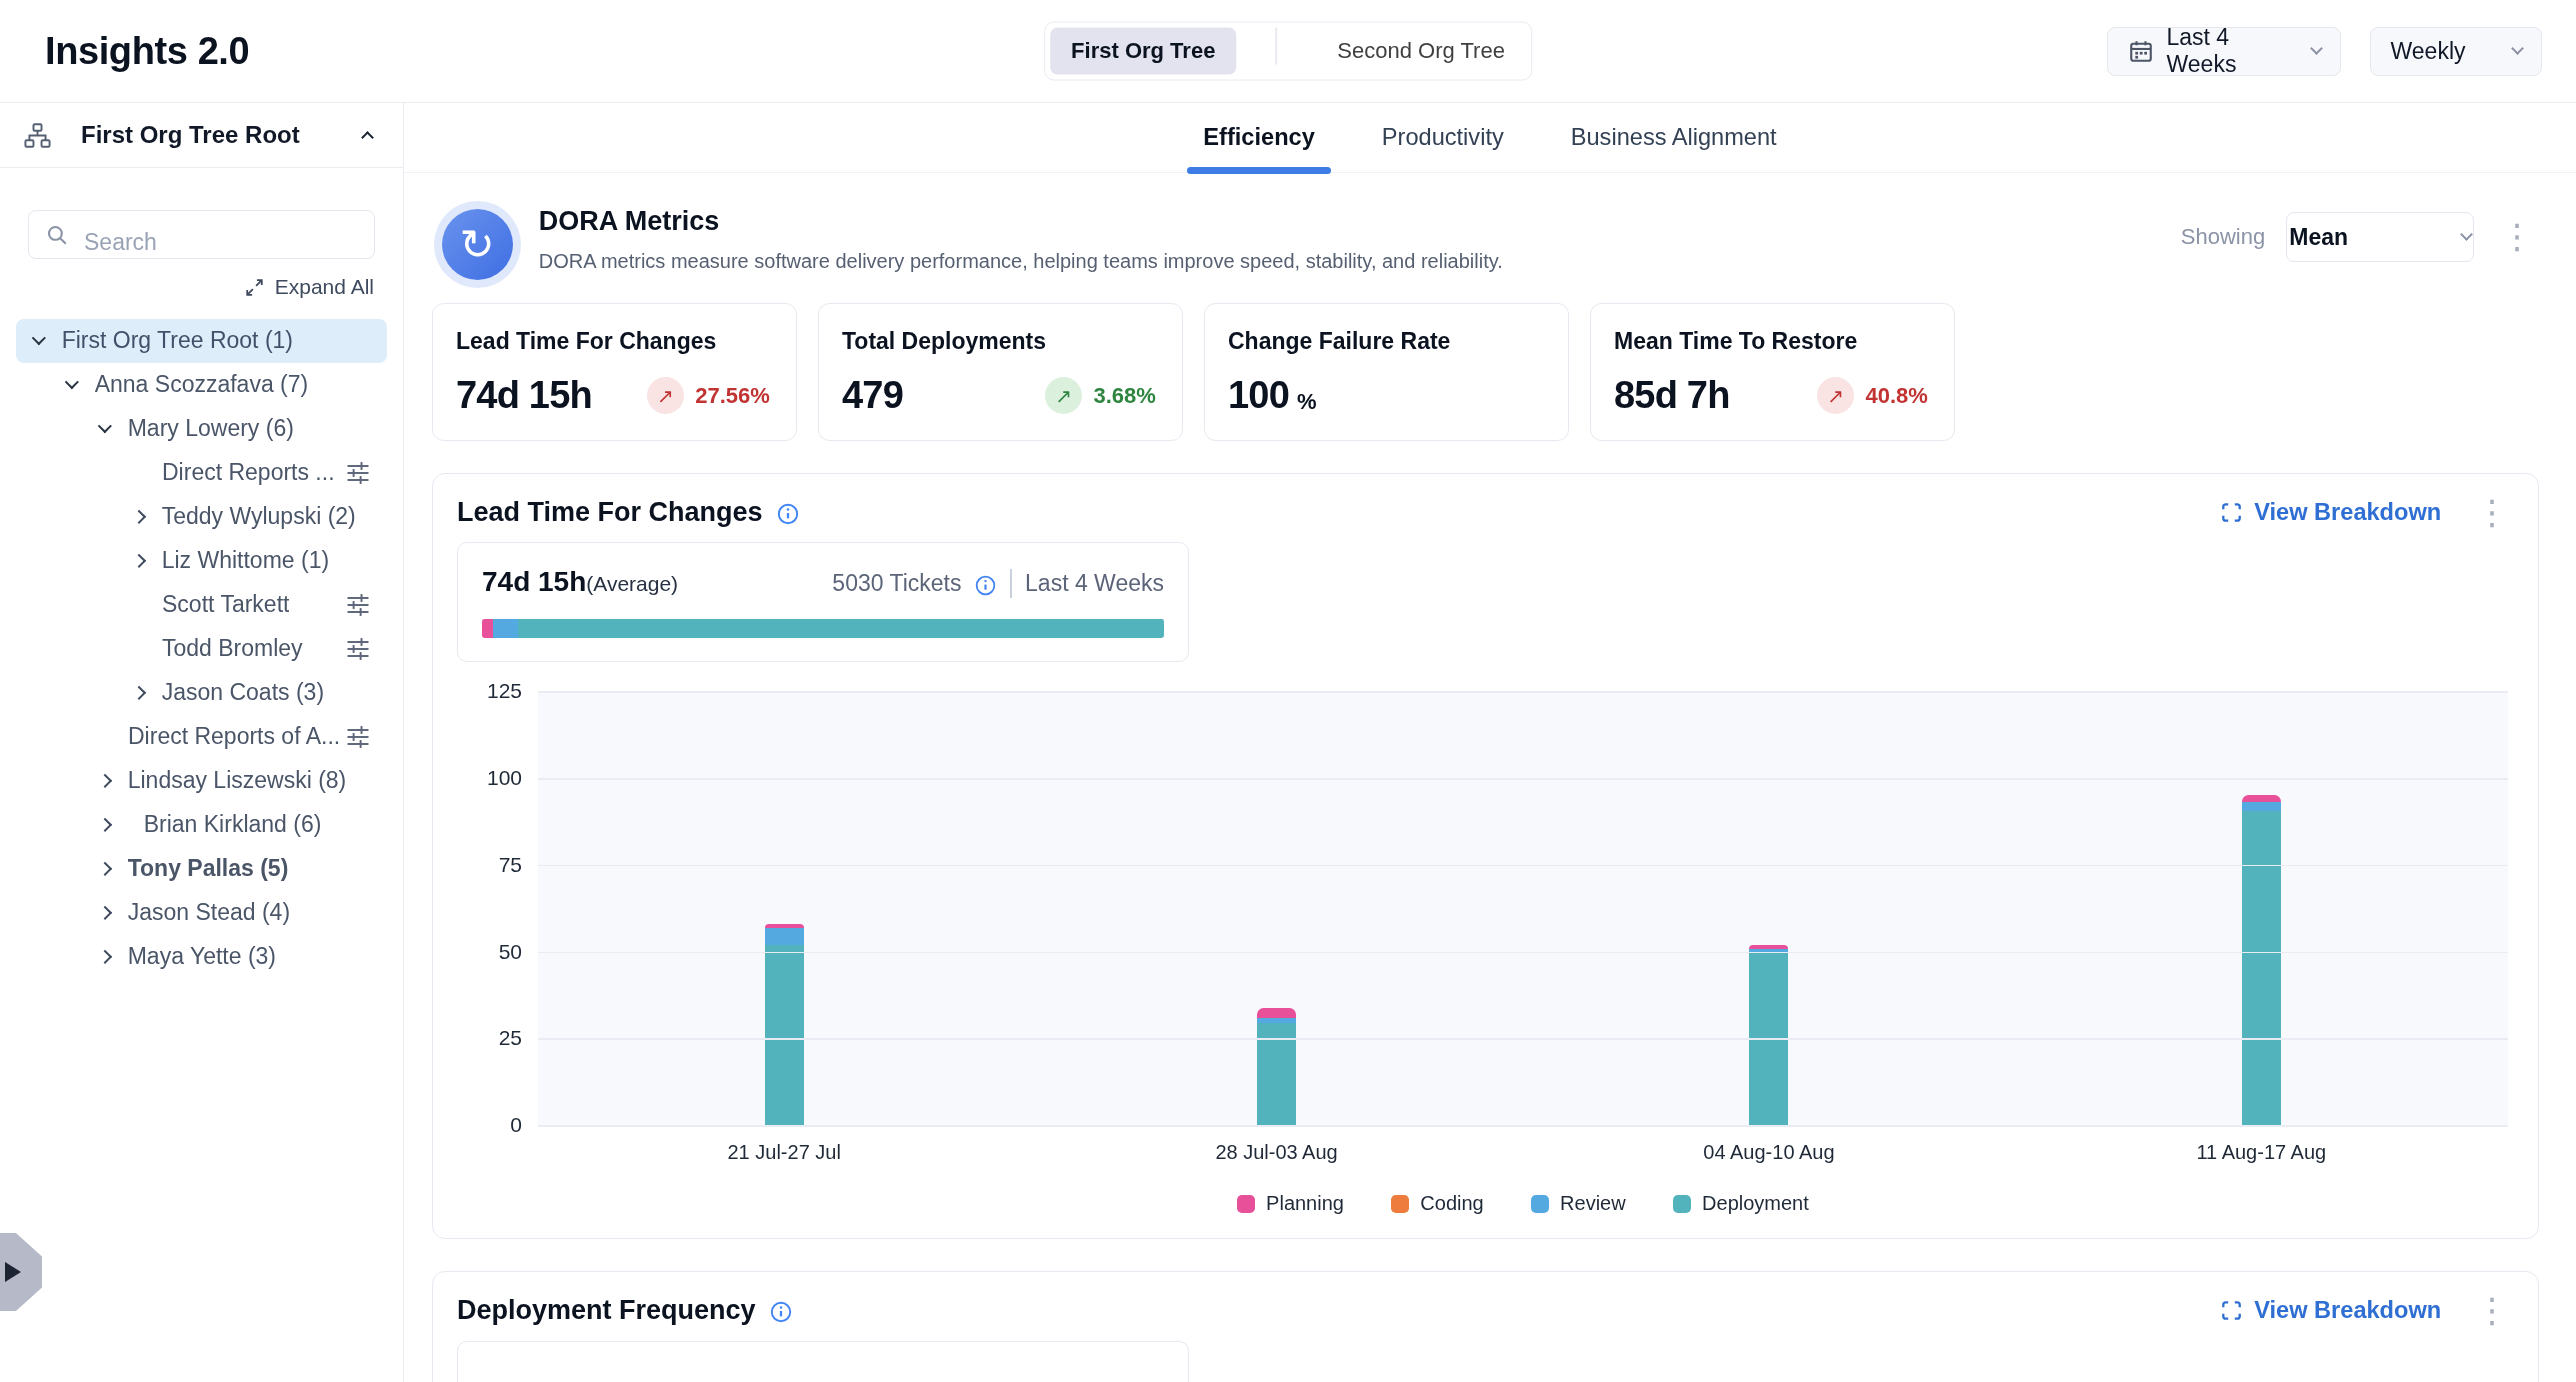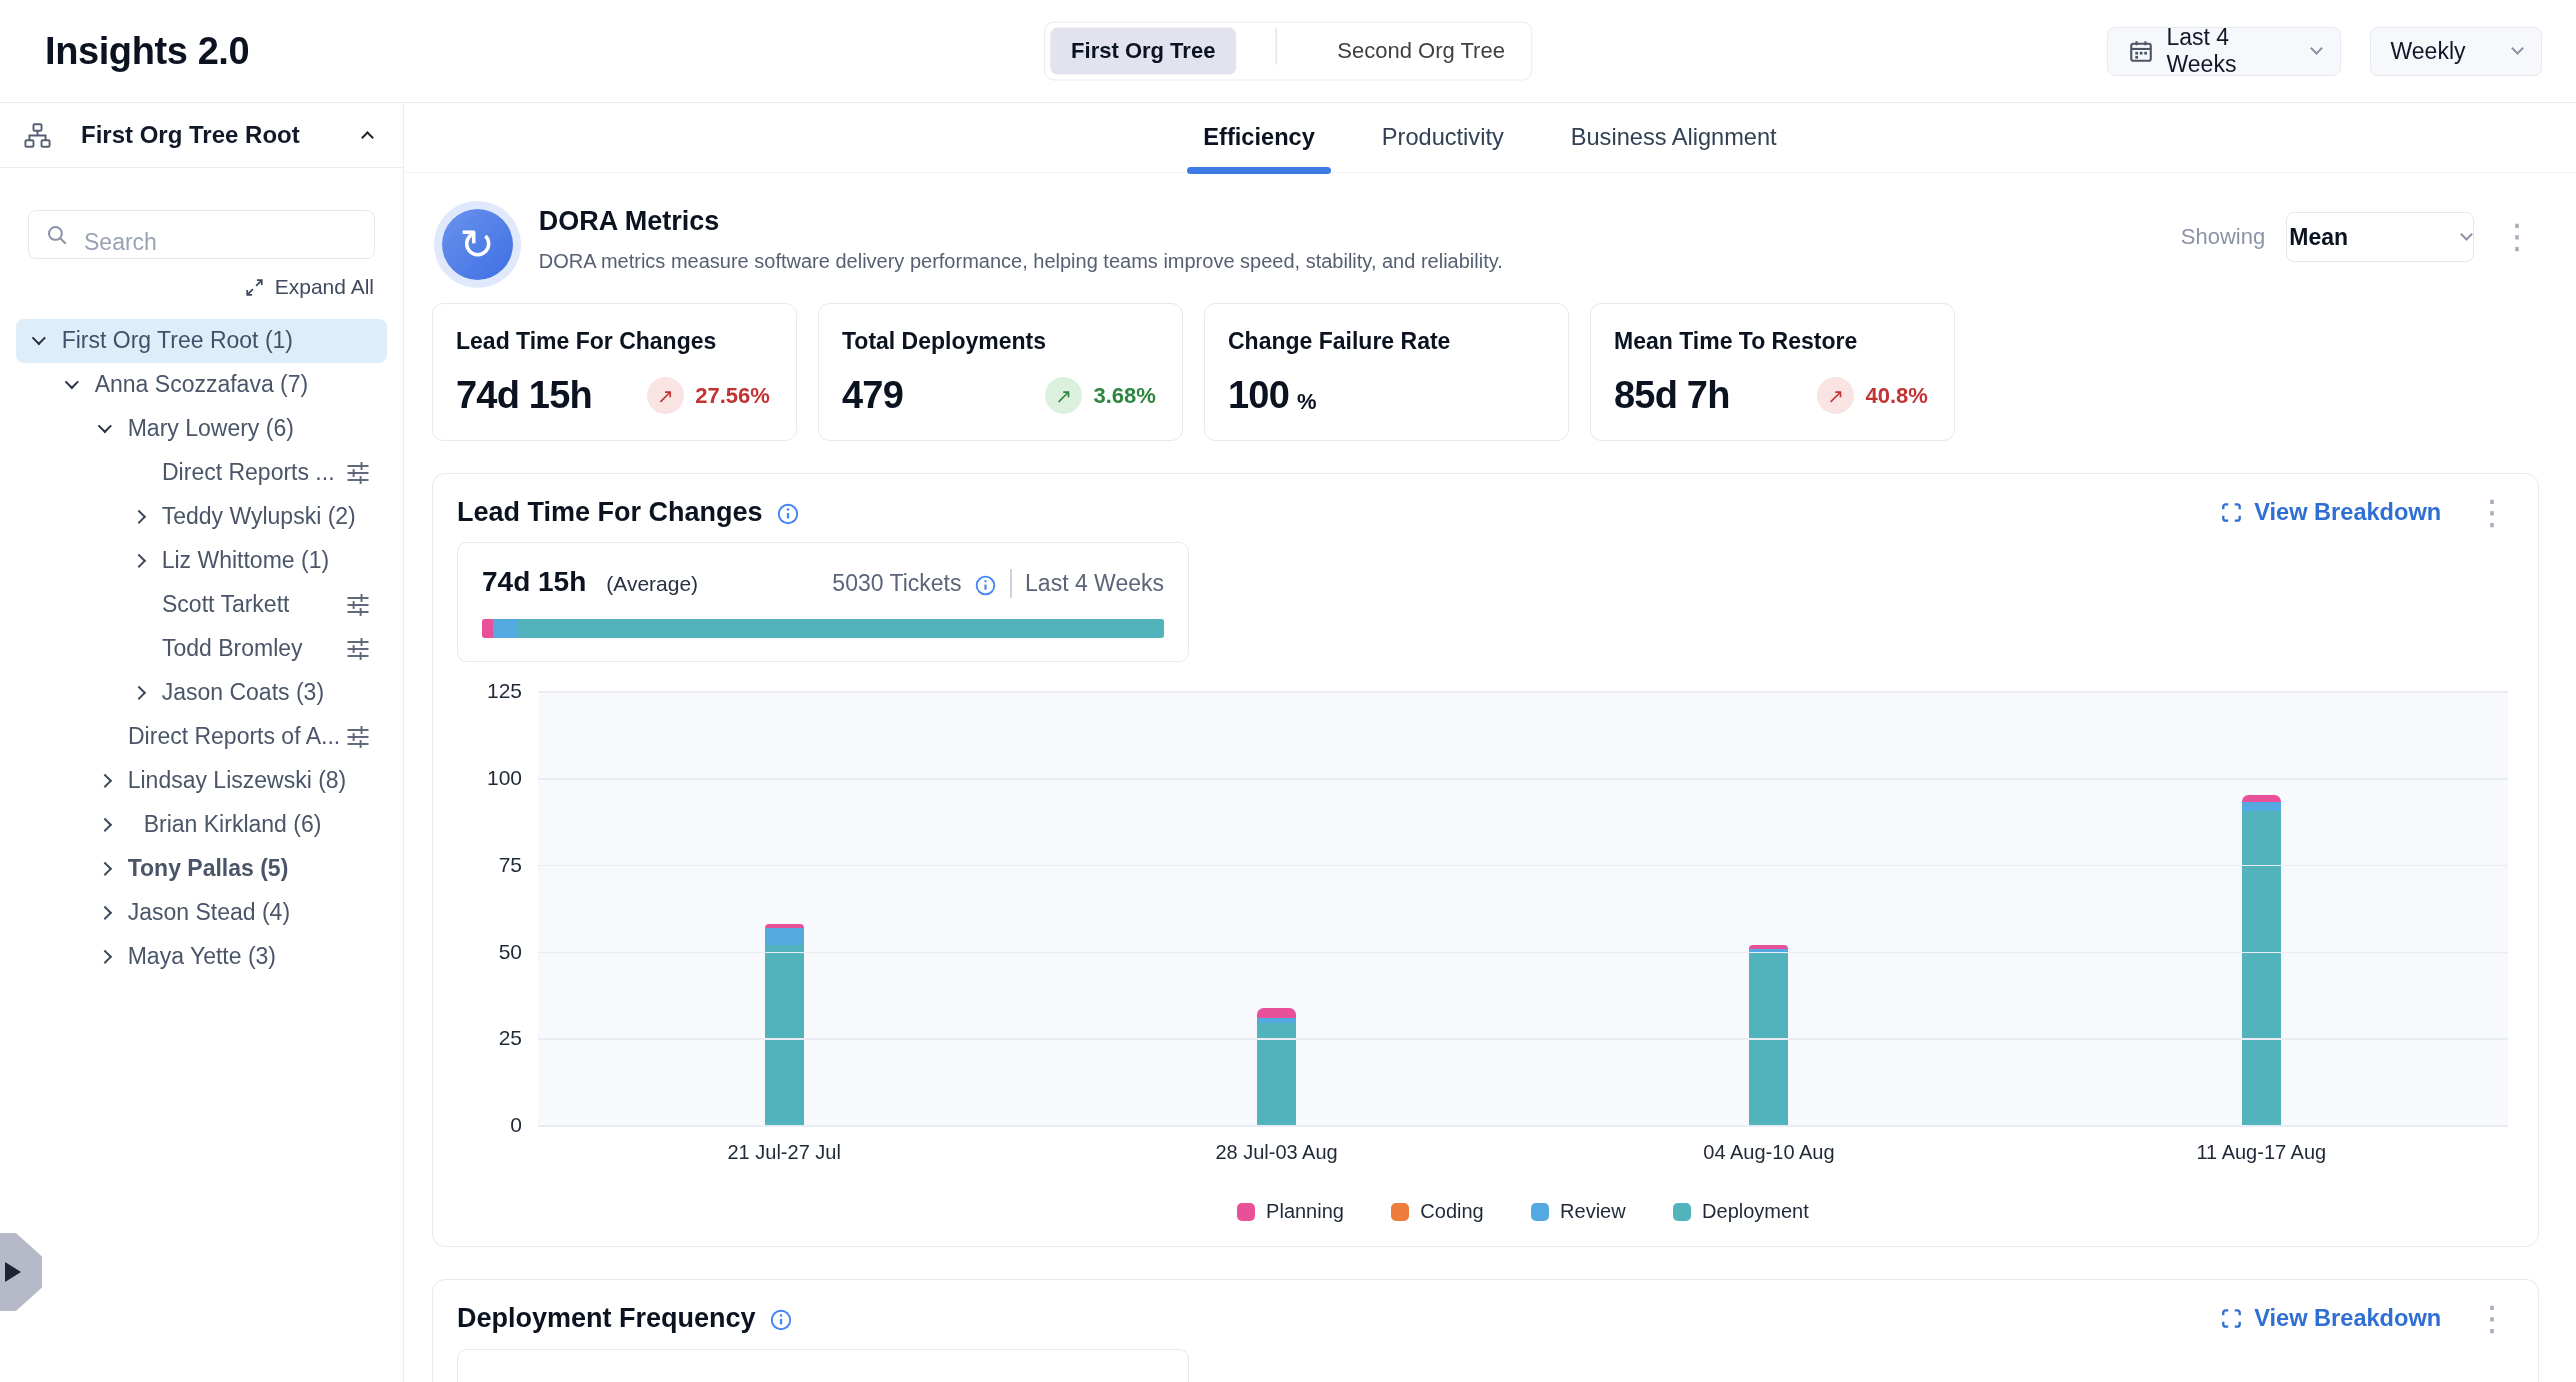--- a/index.html
+++ b/index.html
@@ -81,38 +81,38 @@
   .panel { margin:32px 37px 0 28px; border:1.6px solid #e6e9f0; border-radius:13px; background:#fff; padding:23px 24px; position:relative; }
   .panel-head { display:flex; align-items:center; }
   .panel-title { font-size:27px; font-weight:bold; color:#0b1220; display:flex; align-items:center; gap:13px; }
   .info-icon { display:flex; margin-top:3.2px; }
   .panel-right { margin-left:auto; display:flex; align-items:center; gap:23px; }
   .view-breakdown { display:flex; align-items:center; gap:11.4px; font-size:23.6px; font-weight:bold; background:none; border:none; font-family:inherit; }
 
   .avg-card { margin-top:14.6px; width:732px; border:1.6px solid #e6e9f0; border-radius:9.7px; padding:23px 24px; }
   .avg-row { display:flex; align-items:baseline; }
   .avg-value { font-size:28px; font-weight:bold; color:#0b1220; }
-  .avg-label { font-size:21px; color:#273142; margin-left:20px; }
+  .avg-label { font-size:21px; color:#273142; margin-left:0; }
   .avg-right { margin-left:auto; display:flex; align-items:center; gap:13px; font-size:23px; color:#5b6478; }
   .avg-pipe { width:1.6px; height:29px; background:#c9d1dc; }
   .avg-bar { margin-top:21px; height:18.7px; display:flex; border-radius:2.4px; overflow:hidden; }
   .avg-bar .seg { height:100%; }
 
   
   .chart { margin:29px 6.5px 0 81px; position:relative; }
   .plot { height:434px; background:#f7f9fc; position:relative; }
   .gridline { position:absolute; left:0; right:0; height:1.6px; background:#e9edf3; }
   .ytick { position:absolute; right:calc(100% + 16px); transform:translateY(-50%); font-size:21px; color:#1f2937; white-space:nowrap; }
   .bars { position:absolute; left:0; right:0; top:0; bottom:0; display:flex; }
   .bar-col { flex:1; display:flex; align-items:flex-end; justify-content:center; }
   .bar { width:39px; display:flex; flex-direction:column-reverse; }
   .bar .seg { width:100%; }
   .xlabels { display:flex; margin-top:16px; }
   .xlabel { flex:1; text-align:center; font-size:20px; color:#1f2937; }
-  .legend { display:flex; justify-content:center; gap:47px; margin-top:36px; }
+  .legend { display:flex; justify-content:center; gap:47px; margin-top:28px; }
   .legend-item { display:flex; align-items:center; gap:11.4px; font-size:20px; color:#1f2937; }
   .legend-swatch { width:18px; height:18px; border-radius:4.9px; }
 
   .stub { margin-top:14.6px; width:732px; height:49px; border:1.6px solid #e6e9f0; border-radius:9.7px 9.7px 0 0; border-bottom:none; }
   svg { display:block; }
 </style>
 </head>
 <body>
 
 <div class="page">

